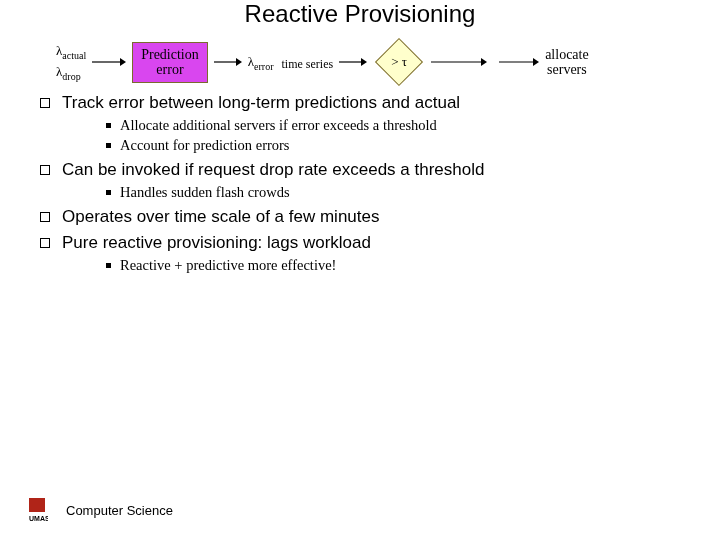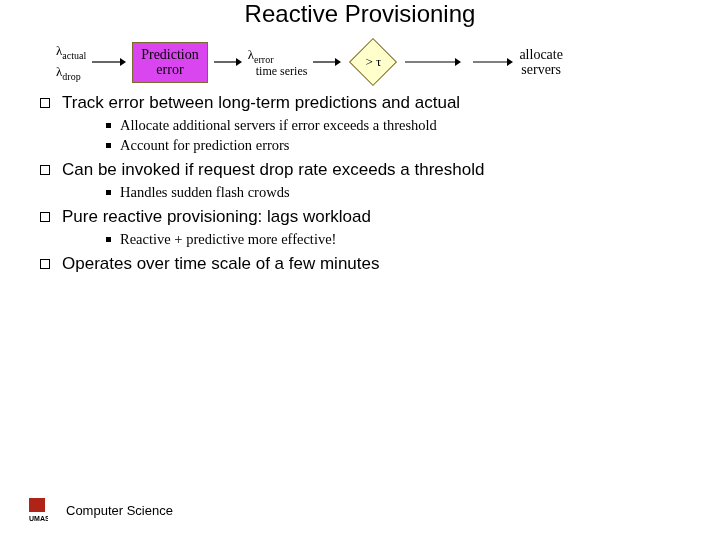--- a/index.html
+++ b/index.html
@@ -49,21 +49,21 @@
     font-size: 14px;
     line-height: 1.1;
   }
   .label-under {
     text-align: center;
     font-family: 'Times New Roman', serif;
     font-size: 12px;
     line-height: 1.1;
     margin-left: 8px;
   }
-  .mid-label { display:flex; flex-direction:column; align-items:flex-start; }
+  .mid-label { display:flex; align-items:flex-end; }
   .diamond-wrap { position: relative; width: 52px; height: 40px; display:flex; align-items:center; justify-content:center; }
   .diamond {
     width: 32px; height: 32px;
     background: #ffffcc;
     border: 1.5px solid #7a6a2e;
     transform: rotate(45deg);
   }
   .diamond-text {
     position: absolute;
     font-family: 'Times New Roman', serif;
@@ -189,26 +189,26 @@
     <ul class="sub">
       <li>Allocate additional servers if error exceeds a threshold</li>
       <li>Account for prediction errors</li>
     </ul>
   </li>
   <li><span>Can be invoked if request drop rate exceeds a threshold</span>
     <ul class="sub">
       <li>Handles sudden flash crowds</li>
     </ul>
   </li>
+  <li>Operates over time scale of a few minutes</li>
   <li><span>Pure reactive provisioning: lags workload</span>
     <ul class="sub">
       <li>Reactive + predictive more effective!</li>
     </ul>
   </li>
-  <li>Operates over time scale of a few minutes</li>
 </ul>
 
 <div class="footer">
   <svg class="logo" viewBox="0 0 22 28">
     <rect class="flag" x="3" y="2" width="16" height="14"></rect>
     <text class="text" x="3" y="25">UMASS</text>
   </svg>
   <span>Computer Science</span>
 </div>
 

